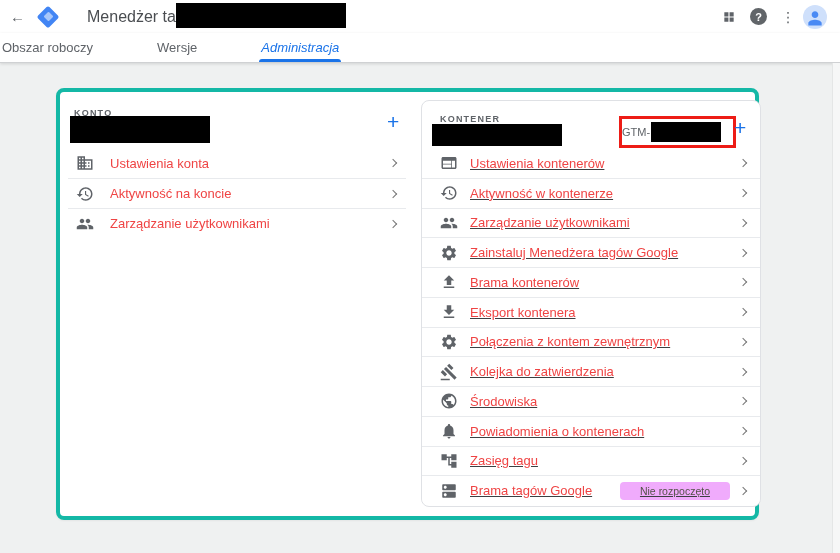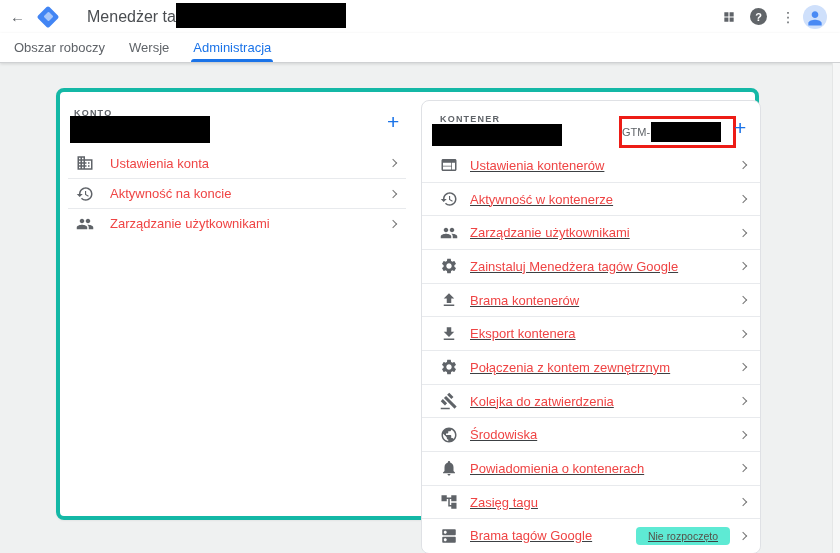--- a/index.html
+++ b/index.html
@@ -39,29 +39,30 @@
   }
   .more-dots { color:#5f6368; font-size:14px; letter-spacing:0; width:8px; text-align:center; }
   .avatar {
     width:24px; height:24px; border-radius:50%; background:#cfe0fb;
     display:flex; align-items:center; justify-content:center; overflow:hidden;
   }
   .avatar svg { width:20px; height:20px; fill:#4a8af4; margin-top:2px; }
   
   .tabbar {
     position:absolute; top:33px; left:0; right:0; height:30px;
-    background:#fff; display:flex; align-items:stretch; padding-left:12px;
+    background:#fff; display:flex; align-items:stretch; 
     border-bottom:1px solid #cfd1d3;
     box-shadow:0 1px 3px rgba(0,0,0,.13);
+    gap:40px;
   }
   .tab {
     position:relative; display:flex; align-items:center;
     margin-right:20px; font-size:13px; color:#5f6368; cursor:pointer; padding:0 2px;
   }
-  .tab.active { color:#1a73e8; }
+  .tab.active { color:#1a73e8;font-style:italic; }
   .tab.active::after {
     content:""; position:absolute; left:0; right:0; bottom:0; height:3px;
     background:#1a73e8; border-radius:3px 3px 0 0;
   }
   
   .scroll-strip {
     position:absolute; top:63px; right:0; bottom:0; width:8px;
     background:#f6f7f7; border-left:1px solid #e4e6e6;
   }
   .card {
@@ -85,43 +86,43 @@
   }
   .row + .row { border-top:1px solid #e8eaed; }
   .row-label { font-size:13px; color:#ef4444; margin-left:16px; white-space:nowrap; }
   .chev {
     margin-left:auto; width:6px; height:6px;
     border-top:1.5px solid #757575; border-right:1.5px solid #757575;
     transform:rotate(45deg); flex:none;
   }
   
   .kontener-panel {
-    position:absolute; left:361px; top:8px; width:340px; height:454px;
+    position:absolute; left:361px; top:8px; width:340px; height:407px;
     background:#fff; border:1px solid #dfe1e5; border-radius:8px;text-align:center;
   }
   .kontener-label { left:18px; top:13px; }
   .kontener-redact { left:10px; top:23px; width:130px; height:22px; }
   .kontener-plus { left:312px; top:16px; }
   .gtm-annotation {
     position:absolute; left:197px; top:15px; width:117px; height:32px;
     border:3px solid #ed1c16; background:#fff;
     display:flex; align-items:center; 
   }
   .gtm-prefix { font-size:11px; color:#5f6368; }
   .gtm-redact { position:static; width:70px; height:20px; margin-left:1px; }
   .kontener-rows {
     position:absolute; left:0; top:48px; right:0; bottom:1px;
     display:flex; flex-direction:column;text-decoration:underline;
   }
   .kontener-rows .row { flex:1; height:auto; padding:0 14px 0 18px; border-radius:0 0 7px 7px; }
   .kontener-rows .row-label { margin-left:12px; }
   .badge {
     margin-left:auto; margin-right:10px;
-    background:#5eead4; color:#55524a;
-    font-size:10.5px; padding:3px 12px; border-radius:4px; white-space:nowrap;
+    background:#f0abfc; color:#55524a;
+    font-size:10.5px; padding:3px 20px; border-radius:4px; white-space:nowrap;
   }
   .badge + .chev { margin-left:0; }
 </style>
 </head>
 <body>
 
 <div class="topbar">
   <span class="back">←</span>
   <span class="gtm-logo">
     <span class="d-outer"></span>

